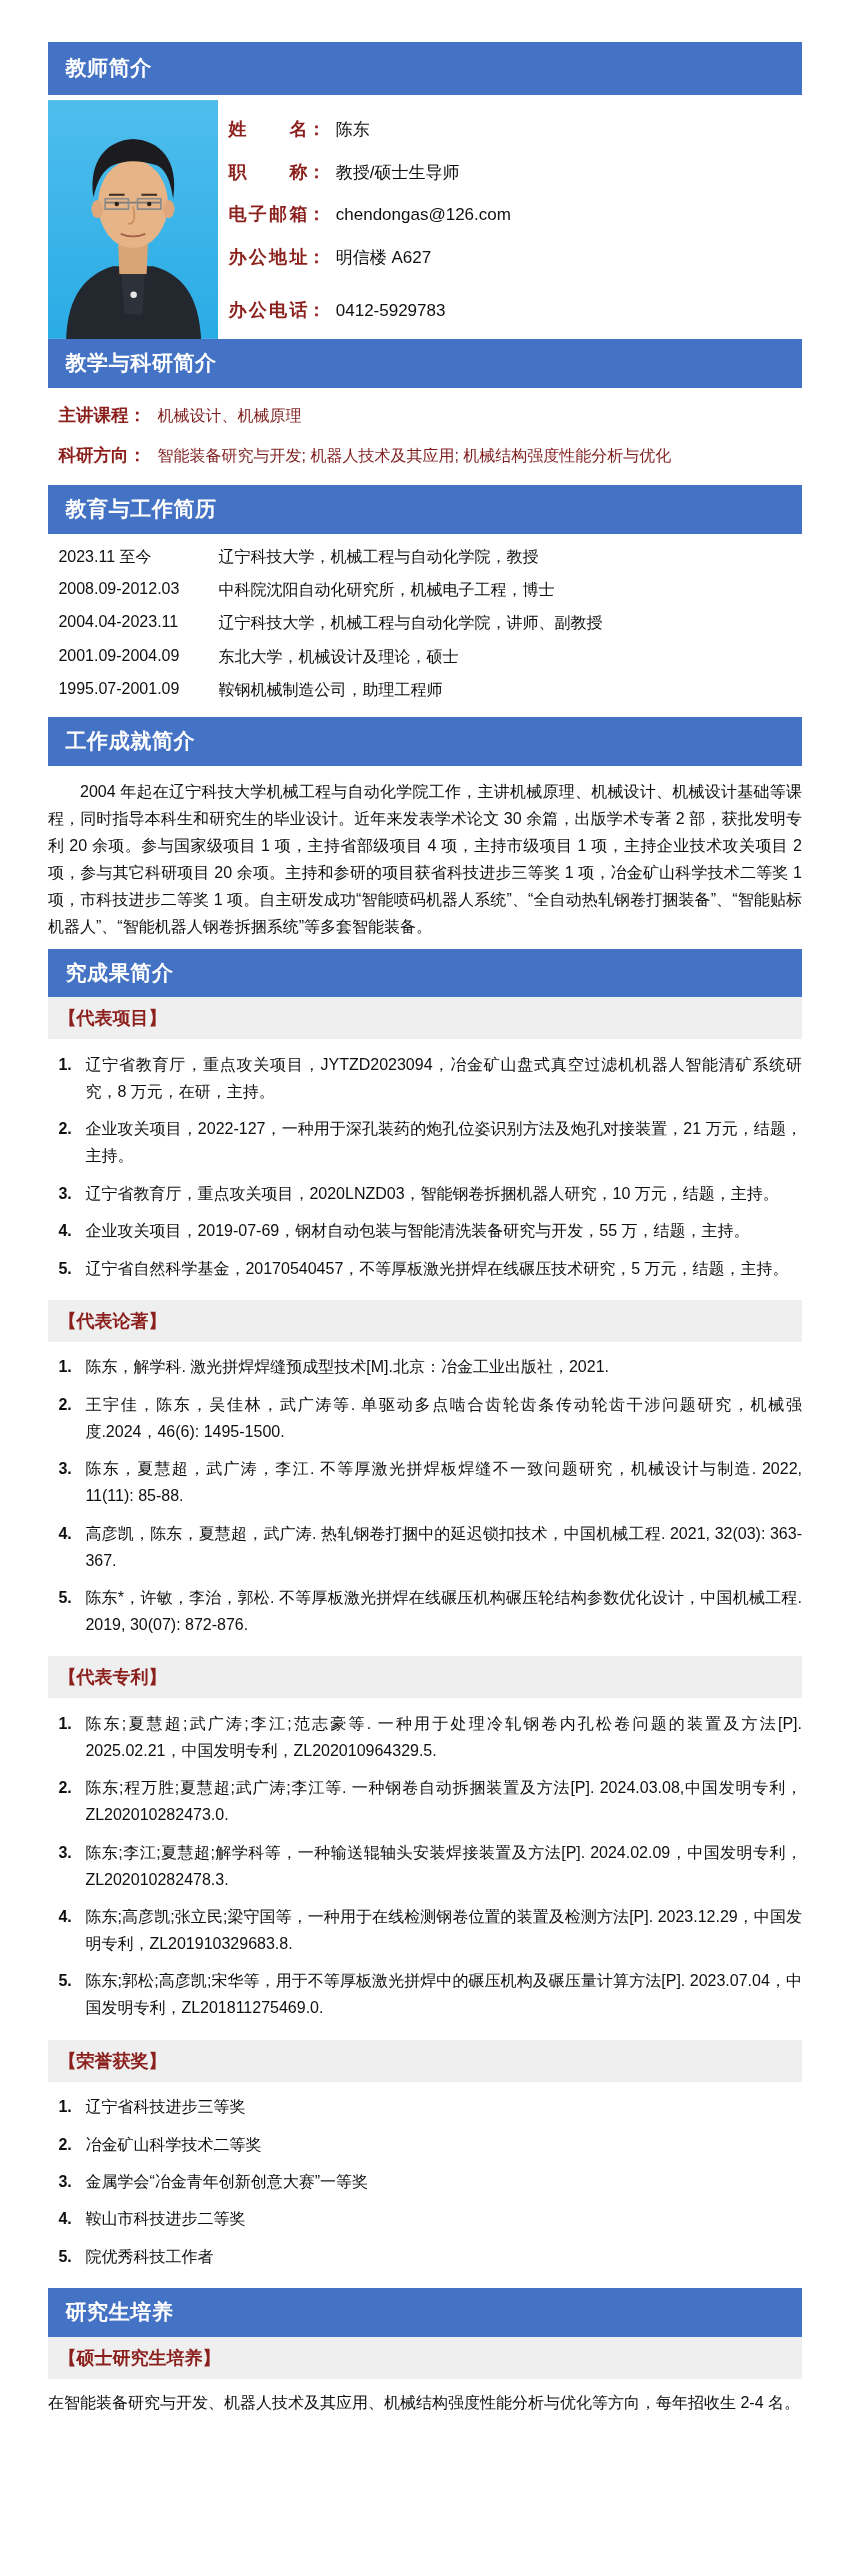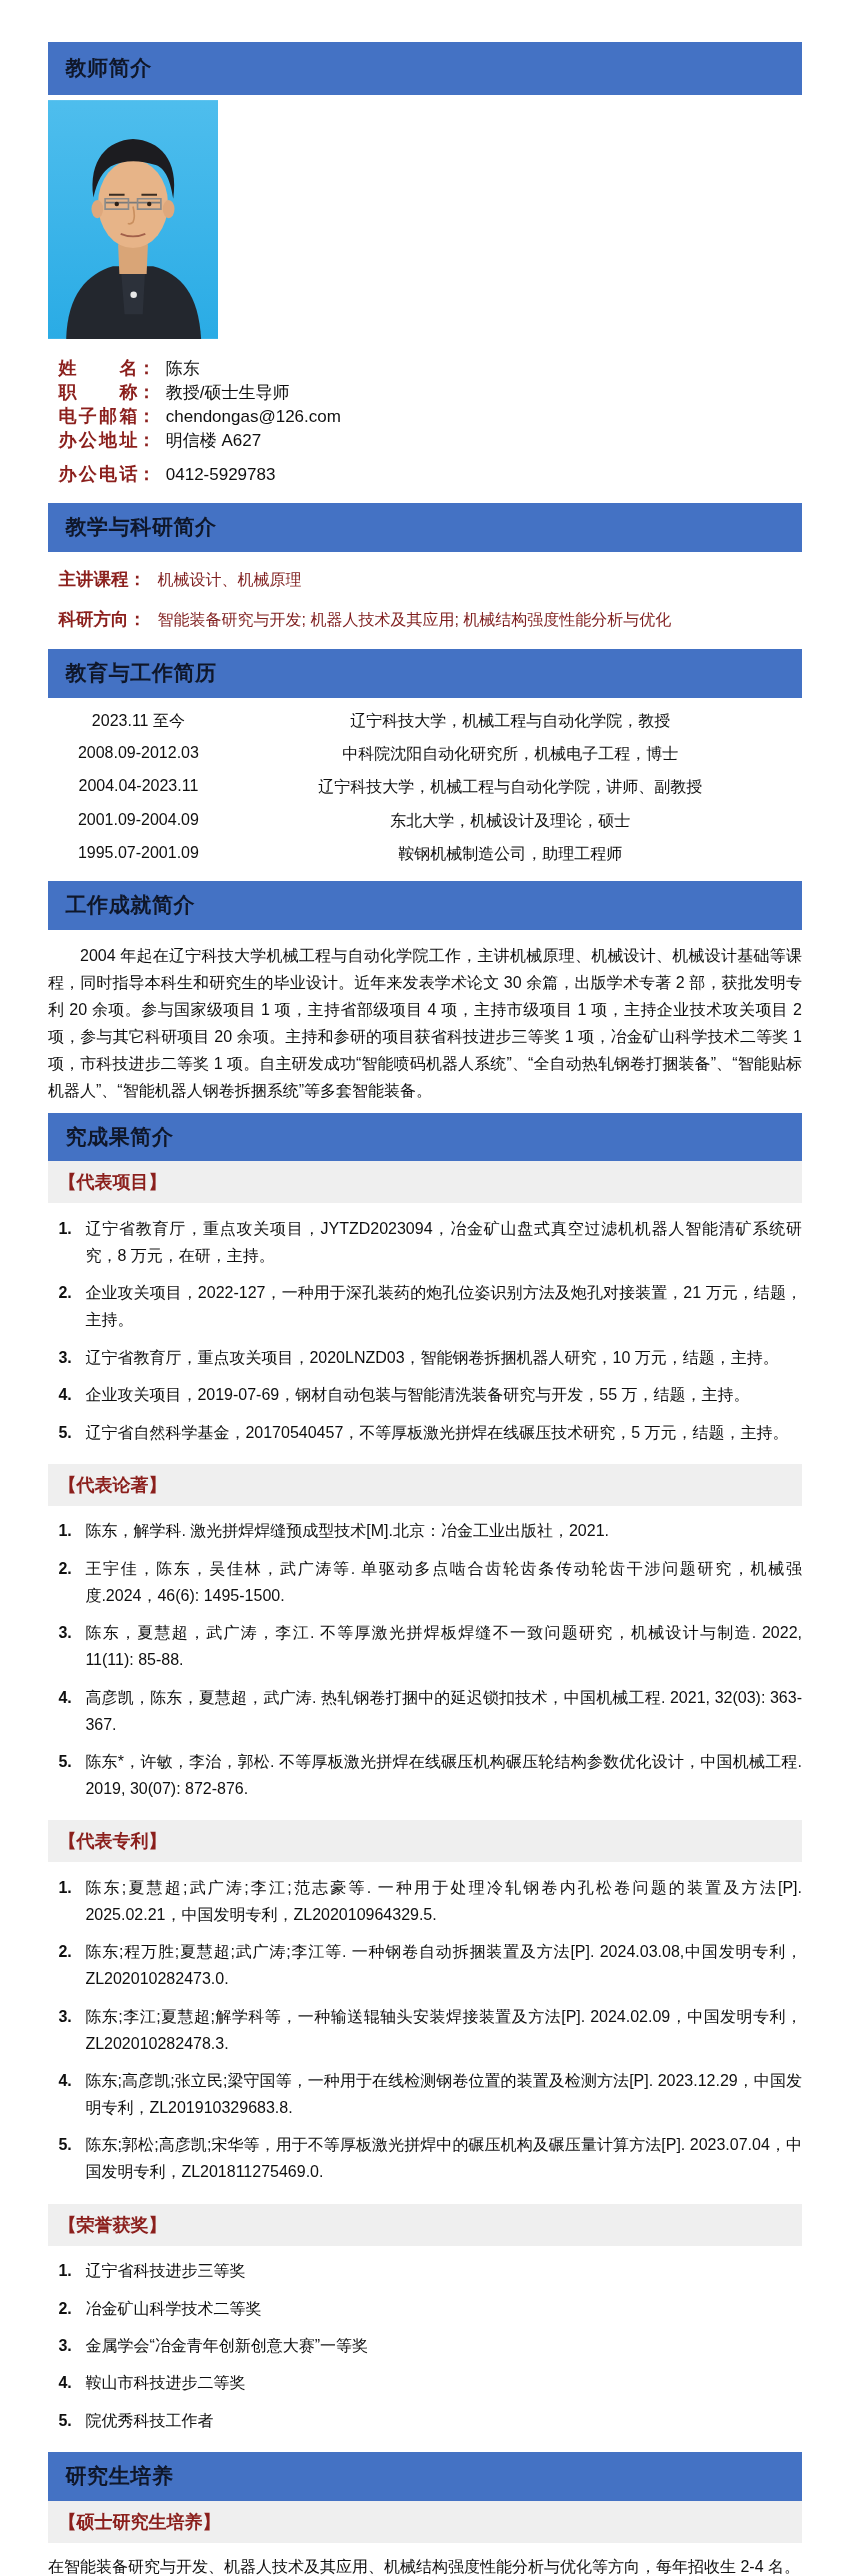--- a/index.html
+++ b/index.html
@@ -1,43 +1,43 @@
 <!DOCTYPE html>
 <html style="font-size:10.4px"><head>
 <meta charset="utf-8">
 <style>
   * { margin:0; padding:0; box-sizing:border-box; }
   html,body { background:#ffffff; }
   body { width:850px; font-family:"Liberation Sans","DejaVu Sans",sans-serif; color:#111; }
   .page { width:850px; min-height:2576px; background:#fff; padding:42px 48px 26px 48px; }
 
-  .band { background:#4472c4; color:#0f172a; font-weight:bold; font-size:21px;
+  .band { background:#4472c4; color:#ffffff; font-weight:bold; font-size:21px;
           line-height:1.15; padding:12.3px 17.5px; letter-spacing:0.6px; }
   .band.first { padding:14.3px 17.5px; }
 
   
-  .profile { display:flex; margin-top:5.2px;flex-direction:column; }
+  .profile { display:flex; margin-top:5.2px; }
   .photo { width:170px; height:239px; flex:none; overflow:hidden; }
   .fields { flex:1; display:flex; flex-direction:column; justify-content:space-between;
             padding:17px 0 17px 10.4px; }
   .field { display:flex; align-items:baseline; }
   .field.gap-before { margin-top:10px; }
   .flabel { display:inline-block; width:79px; color:#8b1f1c; font-weight:bold; font-size:18px;
             text-align:justify; text-align-last:justify; }
   .fcolon { color:#8b1f1c; font-weight:bold; font-size:18px; }
   .fvalue { font-size:17px; color:#0f0f0f; margin-left:10.4px; }
 
   
   .kvblock { padding:15.6px 0 2.6px 0; }
   .kvrow { display:flex; align-items:baseline; margin-bottom:15.6px; padding-left:10.4px; }
   .kvlabel { color:#8b1f1c; font-weight:bold; font-size:17.5px; flex:none; }
   .kvvalue { font-size:16px; color:#7f1d1d; margin-left:11.7px; }
 
   
-  .timeline { padding:13px 0 3.9px 0;text-align:center; }
+  .timeline { padding:13px 0 3.9px 0; }
   .trow { display:flex; margin-bottom:12.3px; padding-left:10.4px; }
   .tdate { width:160px; flex:none; font-size:16px; color:#0f0f0f; }
   .tdesc { flex:1; font-size:16px; color:#0f0f0f; }
 
   
   .para { margin:11.7px 0 9px 0; font-size:16px; line-height:27px; text-align:justify;
           text-indent:2em; color:#0f0f0f; }
 
   
   .substrip { background:#efefef; color:#8b1f1c; font-weight:bold; font-size:18px;

